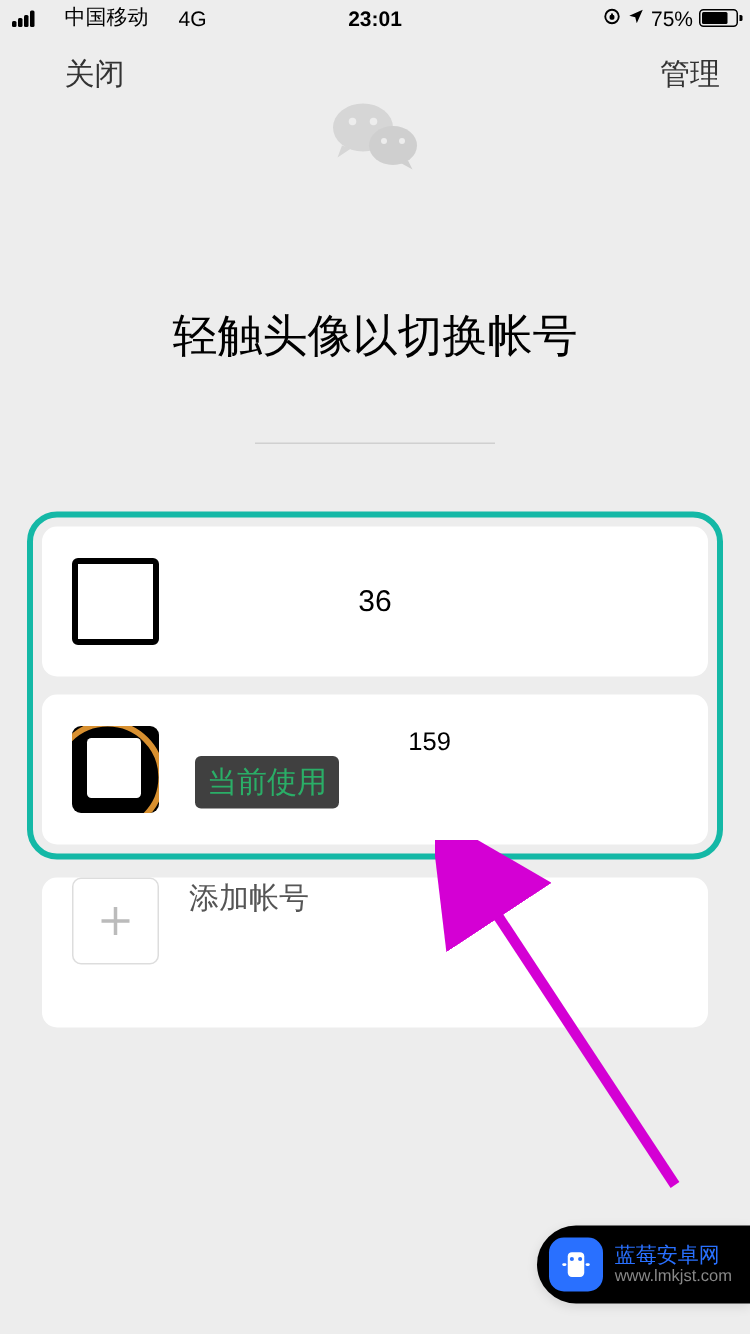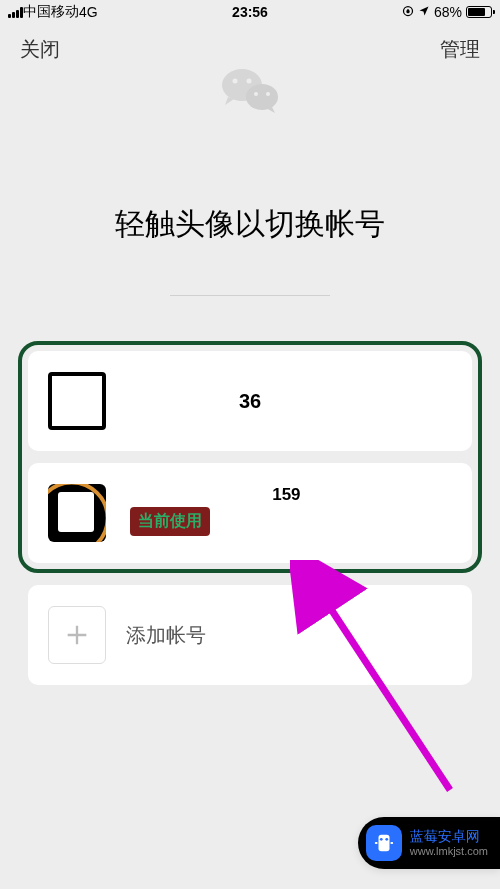--- a/index.html
+++ b/index.html
@@ -21,21 +21,21 @@
       align-items: center;
       justify-content: space-between;
       padding: 0 8px;
       font-size: 14px;
       font-weight: 500;
       color: #000;
     }
     .status-left {
       display: flex;
       align-items: center;
-      gap: 0;
+      gap: 20px;
     }
     .signal-bars {
       display: flex;
       align-items: flex-end;
       gap: 1px;
       height: 11px;
     }
     .signal-bars span {
       width: 3px;
       background: #000;
@@ -81,20 +81,21 @@
       border-radius: 1px;
     }
     .nav-bar {
       height: 50px;
       display: flex;
       align-items: center;
       justify-content: space-between;
       padding: 0 20px;
       font-size: 20px;
       color: #333;
+      margin-left: 23px;
     }
     .wechat-logo {
       position: absolute;
       top: 65px;
       left: 50%;
       transform: translateX(-50%);
     }
     .title {
       text-align: center;
       font-size: 30px;
@@ -102,25 +103,24 @@
       margin-top: 130px;
       font-weight: 400;
     }
     .divider {
       width: 160px;
       height: 1px;
       background: #d0d0d0;
       margin: 50px auto 45px;
     }
     .highlight-box {
-      border: 4px solid #14532d;
+      border: 4px solid #14b8a6;
       border-radius: 20px;
       margin: 0 18px;
       padding: 6px;
-      font-weight: bold;
     }
     .card {
       background: #fff;
       border-radius: 10px;
       height: 100px;
       display: flex;
       align-items: center;
       padding: 0 20px;
       position: relative;
       margin-bottom: 12px;
@@ -163,41 +163,40 @@
       border-radius: 3px;
     }
     .account-name {
       position: absolute;
       left: 50%;
       transform: translateX(-50%);
       font-size: 20px;
       color: #000;
     }
     .current-badge {
-      background: #7f1d1d;
+      background: #404040;
       color: #2aae67;
-      font-size: 16px;
+      font-size: 20px;
       padding: 4px 8px;
       border-radius: 4px;
       margin-left: 24px;
       margin-top: 16px;
     }
     .account-name-2 {
       font-size: 17px;
       color: #000;
       position: absolute;
       top: 22px;
       left: 55%;
     }
     .add-card {
       background: #fff;
       border-radius: 10px;
       height: 100px;
       display: flex;
-      align-items: center;
       padding: 0 20px;
       margin: 12px 28px 0;
       gap: 20px;
     }
     .plus-box {
       width: 58px;
       height: 58px;
       border: 1px solid #ddd;
       border-radius: 6px;
       display: flex;
@@ -255,35 +254,35 @@
   <div class="status-left">
     <div class="signal-bars">
       <span></span>
         <span></span>
         <span></span>
         <span></span>
     </div>
     <span>中国移动</span>
     <span>4G</span>
   </div>
-  <div class="status-center">23:56</div>
+  <div class="status-center">23:01</div>
   <div class="status-right">
     <span>
       <svg width="12" height="12" viewBox="0 0 24 24" fill="none" stroke="#000" stroke-width="2.5">
           <circle cx="12" cy="12" r="9"></circle>
           <path d="M12 8v4"></path>
           <rect x="10" y="11" width="4" height="4" rx="1" fill="#000"></rect>
         </svg>
     </span>
     <span>
       <svg width="12" height="12" viewBox="0 0 24 24" fill="#000">
           <path d="M3 11l18-8-8 18-2-8-8-2z"></path>
         </svg>
     </span>
-    <span>68%</span>
+    <span>75%</span>
     <div class="battery">
       <div class="battery-fill"></div>
     </div>
   </div>
 </div>
 
 <div class="nav-bar">
   <span>关闭</span>
   <span>管理</span>
 </div>

